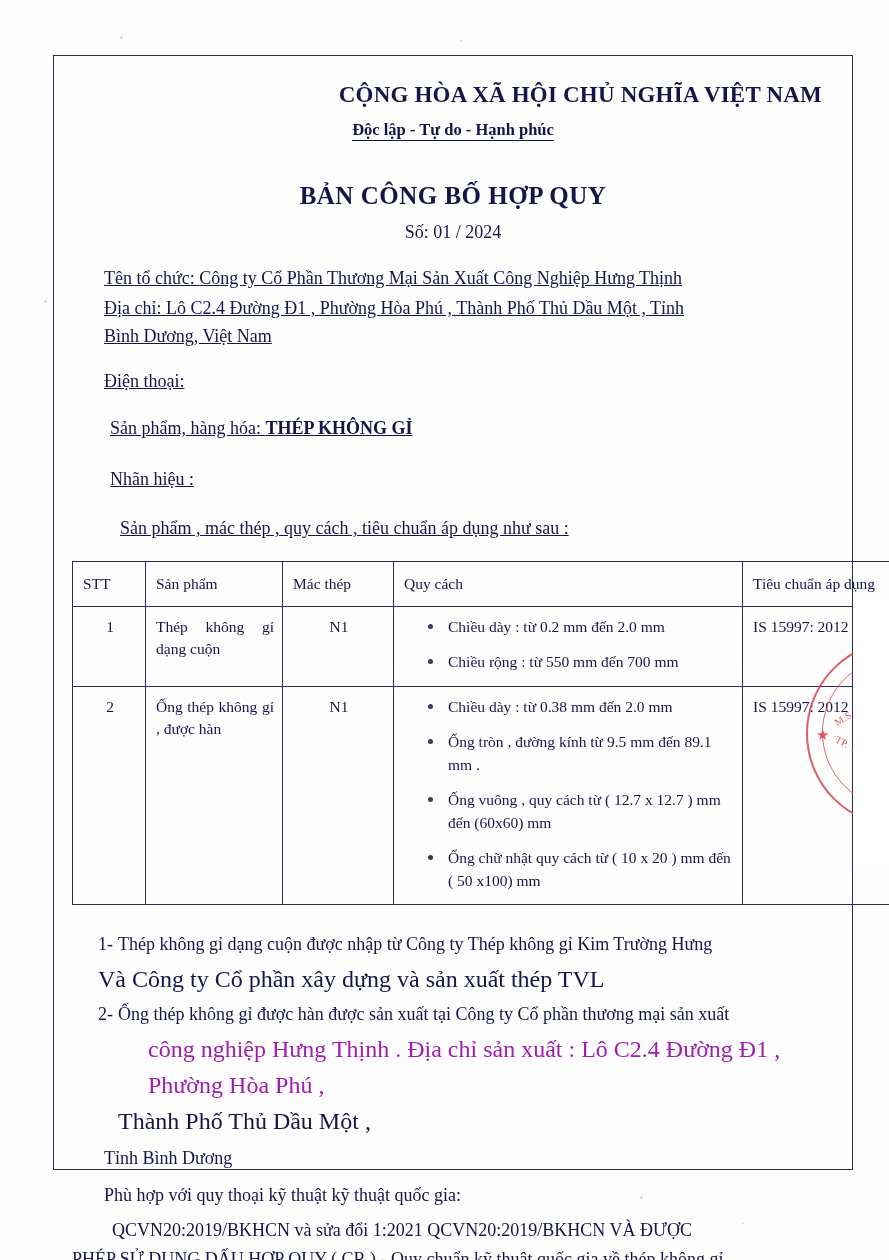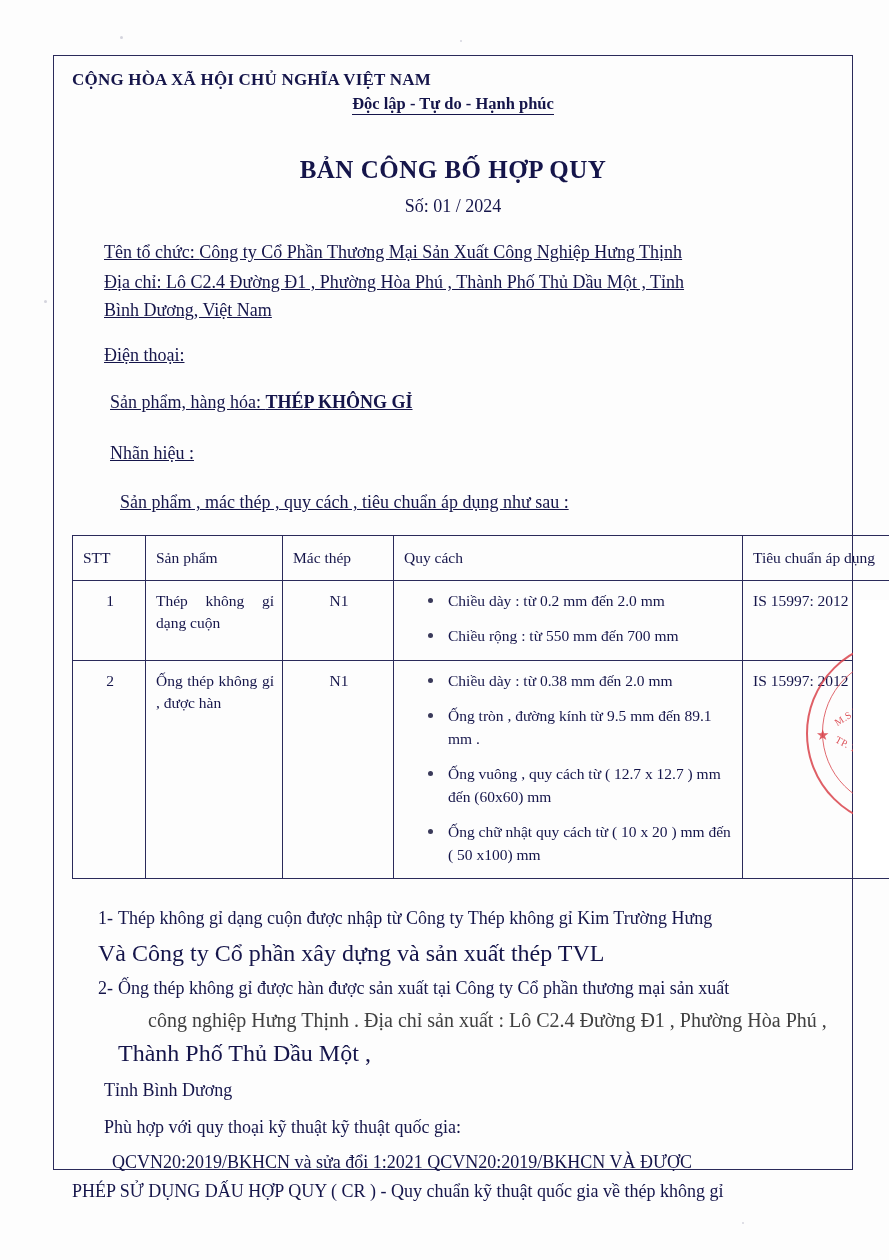--- a/index.html
+++ b/index.html
@@ -31,26 +31,26 @@
     border: 1px solid #2a2a5a;
     box-sizing: border-box;
   }
   .content {
     position: absolute;
     left: 72px;
     top: 70px;
     width: 762px;
   }
   .nation-title {
-    text-align: left;
+    text-align: right;
     font-weight: bold;
-    font-size: 17px;
+    font-size: 23px;
     letter-spacing: 0.2px;
     color: #15154a;
-    margin: 0;
+    margin: 12px;
   }
   .nation-sub {
     text-align: center;
     font-weight: bold;
     font-size: 16.5px;
     margin: 4px 0 0 0;
     color: #15154a;
   }
   .nation-sub span.u {
     border-bottom: 1.4px solid #15154a;
@@ -151,21 +151,21 @@
     margin-bottom: 3px;
     padding-left: 46px;
     position: relative;
   }
   ol.notes li .num {
     position: absolute;
     left: 26px;
     top: 0;
   }
   .note-cont { padding-left: 46px; font-size: 24px; line-height: 1.5; color: #15154a; }
-  .note-cont-deep { padding-left: 76px; font-size: 20px; line-height: 1.5; color: #404040; }
+  .note-cont-deep { padding-left: 76px; font-size: 24px; line-height: 1.5; color: #a21caf; }
   .tail-line { margin-top: 6px; padding-left: 32px; font-size: 18px; line-height: 1.5; color: #15154a;}
   .tail-line2 { margin-top: 10px; padding-left: 32px; font-size: 18px; line-height: 1.5; color: #15154a;}
   .qcvn1 { margin-top: 8px; padding-left: 40px; font-size: 18px; line-height: 1.5; color: #15154a; text-align: justify;}
   .qcvn2 { margin-top: 2px; padding-left: 0px; font-size: 18px; line-height: 1.5; color: #15154a;}
 
   
   .stamp {
     position: absolute;
     left: 806px;
     top: 640px;

